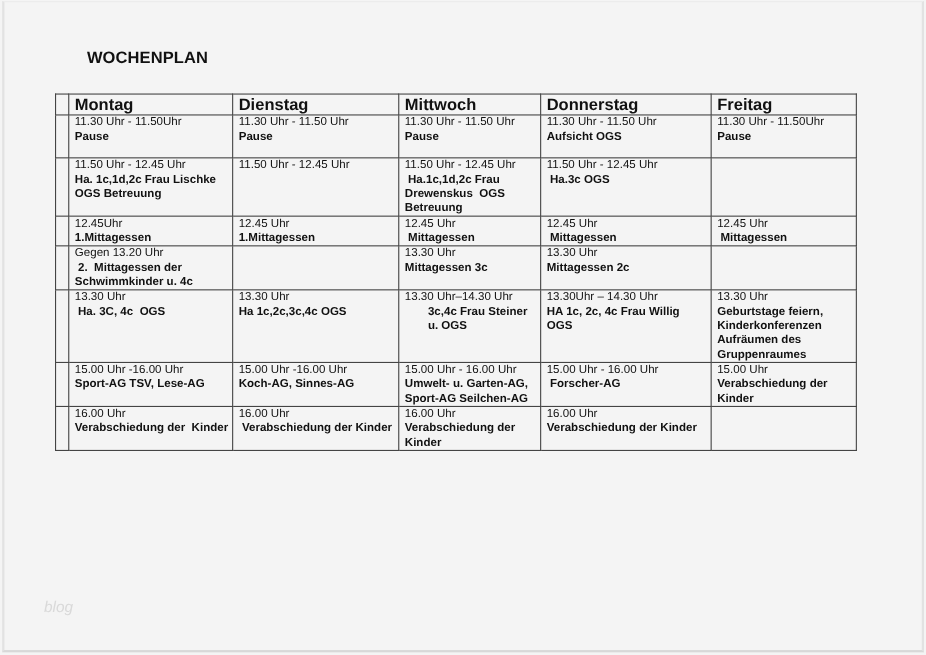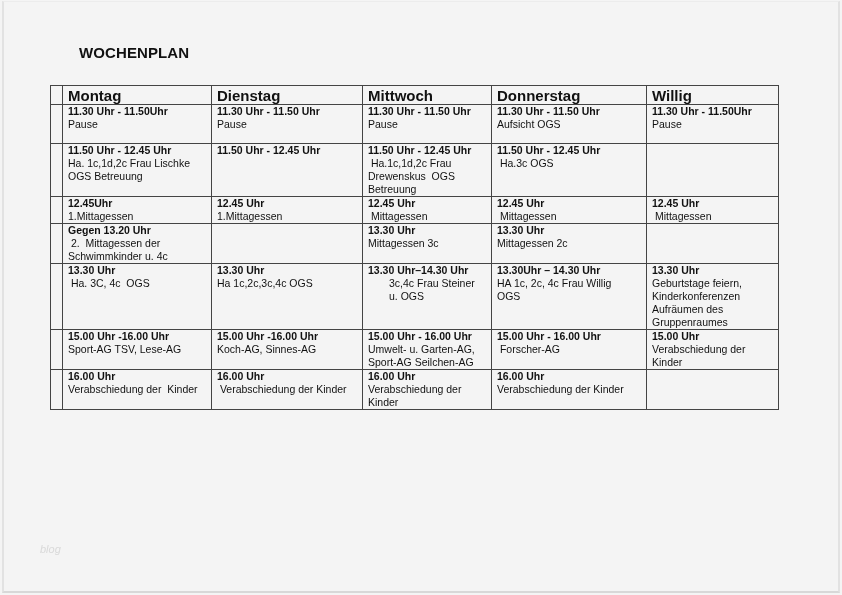--- a/index.html
+++ b/index.html
@@ -54,29 +54,29 @@
     table.plan th {
       font-size: 15px;
       font-weight: bold;
       line-height: 17px;
       padding-top: 1px;
       border-top: 1px solid #444;
     }
     table.plan td.gutter, table.plan th.gutter {
       padding: 0;
     }
-    .t { font-weight: bold; display: block; }
-    .d { display: block; }
+    .t { font-weight: normal; display: block; }
+    .d { display: block; font-weight: bold; }
     .ind1 { padding-left: 18px; }
     .ind3 { padding-left: 21px; }
     .watermark {
       position: absolute;
       left: 40px;
       top: 543px;
-      font-size: 11px;
+      font-size: 14px;
       color: #d9d9d9;
       font-style: italic;
     }
   </style>
 </head>
 <body>
 
 <div class="page-frame"></div>
 
 <div class="title">WOCHENPLAN</div>
@@ -90,21 +90,21 @@
     <col style="width:155px">
     <col style="width:132px">
   </colgroup>
   <thead>
     <tr style="height:18px">
       <th class="gutter"></th>
       <th>Montag</th>
       <th>Dienstag</th>
       <th>Mittwoch</th>
       <th>Donnerstag</th>
-      <th>Willig</th>
+      <th>Freitag</th>
     </tr>
   </thead>
   <tbody>
 
     <tr style="height:39px">
       <td class="gutter"></td>
       <td class="ind1">
         <span class="t">11.30 Uhr  - 11.50Uhr</span>
         <span class="d">Pause</span>
       </td>

